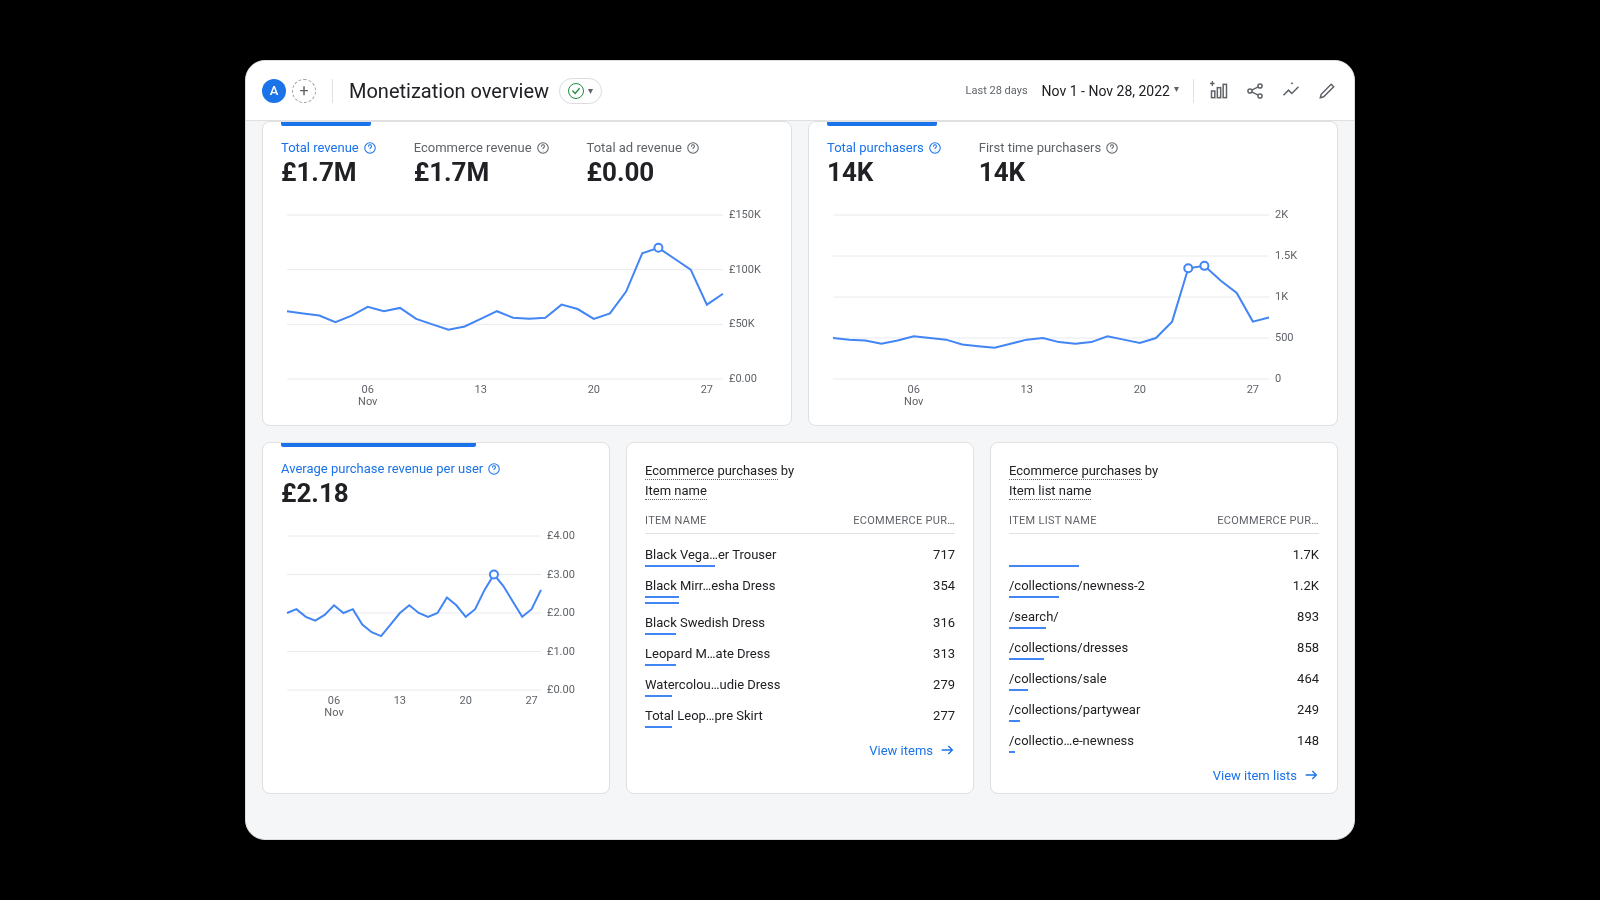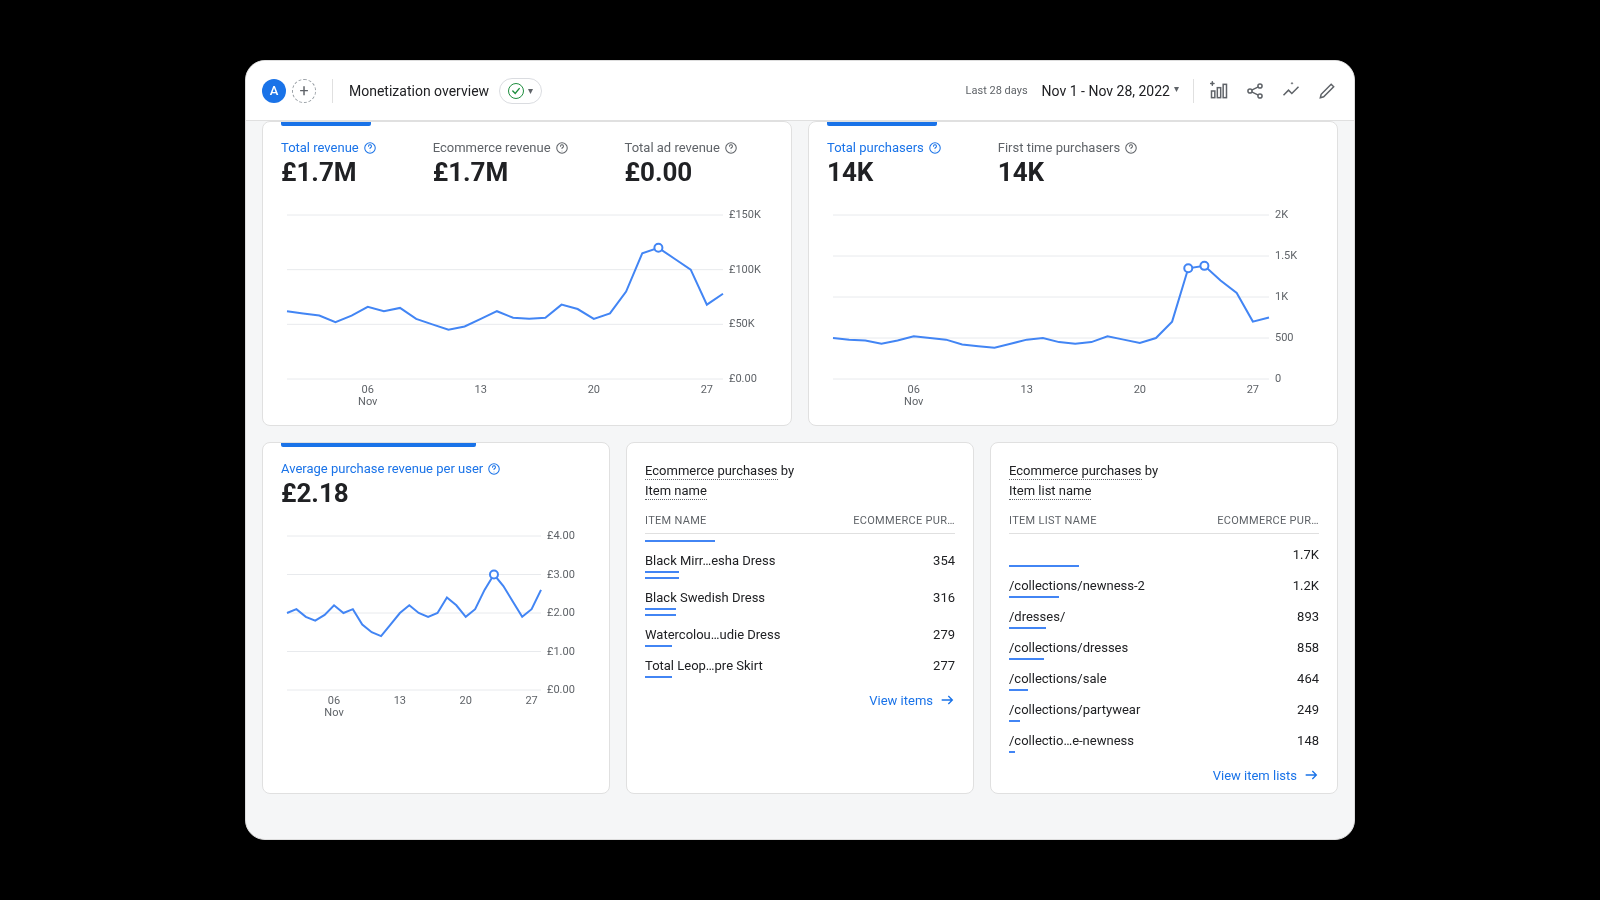--- a/index.html
+++ b/index.html
@@ -2,38 +2,38 @@
 <html><head>
 <meta charset="utf-8">
 <style>
   * { box-sizing: border-box; margin: 0; padding: 0; }
   body { background: #000; font-family: Roboto, Arial, sans-serif; display: flex; align-items: center; justify-content: center; height: 900px; width: 1600px; }
   .frame { width: 1110px; height: 780px; background: #f5f6f7; border-radius: 20px; overflow: hidden; position: relative; border: 1px solid #ddd; }
   .topbar { height: 60px; background: #fff; border-bottom: 1px solid #e0e0e0; display: flex; align-items: center; padding: 0 16px; }
   .avatar { width: 24px; height: 24px; border-radius: 50%; background: #1a73e8; color: #fff; font-size: 13px; font-weight: 500; display: flex; align-items: center; justify-content: center; }
   .add-circle { width: 24px; height: 24px; border-radius: 50%; border: 1px dashed #9aa0a6; display: flex; align-items: center; justify-content: center; color: #5f6368; font-size: 16px; margin-left: 6px; }
   .vbar { width: 1px; height: 24px; background: #e0e0e0; margin: 0 16px; }
-  .title { font-size: 14px; color: #202124; }
+  .title { font-size: 20px; color: #202124; }
   .status-pill { border: 1px solid #dadce0; border-radius: 14px; height: 26px; display: flex; align-items: center; padding: 0 8px; margin-left: 10px; gap: 4px; }
   .check-circle { width: 16px; height: 16px; border-radius: 50%; border: 1.5px solid #1e8e3e; display: flex; align-items: center; justify-content: center; }
   .check-circle svg { width: 8px; height: 8px; }
   .caret-sm { color: #5f6368; font-size: 10px; }
   .top-right { margin-left: auto; display: flex; align-items: center; gap: 14px; }
   .last28 { font-size: 11px; color: #5f6368; }
   .daterange { font-size: 14px; color: #202124; display: flex; align-items: flex-start; gap: 4px; }
   .icon-btn { width: 22px; height: 22px; display: flex; align-items: center; justify-content: center; color: #5f6368; cursor: pointer; }
   .icon-btn svg { width: 20px; height: 20px; }
   .vsep { width: 1px; height: 24px; background: #e0e0e0; }
   .content { padding: 0 16px 16px 16px; height: calc(100% - 60px); overflow: hidden; }
   .row { display: flex; gap: 16px; }
   .card { background: #fff; border: 1px solid #e0e0e0; border-radius: 8px; flex: 1; position: relative; overflow: hidden; }
   .card-wide { flex: 1; }
   .card-pad { padding: 18px 18px 10px 18px; }
   .tab-underline { position: absolute; top: 0; height: 4px; background: #1a73e8; border-radius: 0 0 2px 2px; }
-  .metrics-row { display: flex; gap: 56px; }
+  .metrics-row { display: flex; gap: 37px; }
   .metric-label { font-size: 13px; display: flex; align-items: center; gap: 4px; }
   .metric-label.active { color: #1a73e8; }
   .metric-label.inactive { color: #5f6368; }
   .help-icon { width: 14px; height: 14px; display: inline-flex; }
   .help-icon svg { width: 14px; height: 14px; }
   .metric-value { font-size: 26px; color: #202124; font-weight: 700; margin-top: 2px; }
   .chart-wrap { position: relative; margin-top: 18px; height: 210px; }
   .chart-svg { width: 100%; height: 100%; }
   .axis-label { font-size: 11px; fill: #5f6368; }
   .gridline { stroke: #e8eaed; stroke-width: 1; }
@@ -280,32 +280,40 @@
           <div class="table-title">
             <span class="dotted">Ecommerce purchases</span>
             <span>by</span><br>
             <span class="dotted">Item name</span>
           </div>
           <div class="table-head">
             <span>ITEM NAME</span>
             <span>ECOMMERCE PUR…</span>
           </div>
           <div id="table-items-body">
+              <div class="table-row">
+                <span>Black Vega…er Trouser</span>
+                <span>717</span>
+              </div>
               <div class="bar-under" style="width: 70px;"></div>
               <div class="table-row">
                 <span>Black Mirr…esha Dress</span>
                 <span>354</span>
               </div>
               <div class="bar-under" style="width: 34.3px;"></div>
               <div class="bar-under" style="width: 33.6px;"></div>
               <div class="table-row">
                 <span>Black Swedish Dress</span>
                 <span>316</span>
               </div>
               <div class="bar-under" style="width: 30.8px;"></div>
+              <div class="table-row">
+                <span>Leopard M…ate Dress</span>
+                <span>313</span>
+              </div>
               <div class="bar-under" style="width: 30.8px;"></div>
               <div class="table-row">
                 <span>Watercolou…udie Dress</span>
                 <span>279</span>
               </div>
               <div class="bar-under" style="width: 27.3px;"></div>
               <div class="table-row">
                 <span>Total Leop…pre Skirt</span>
                 <span>277</span>
               </div>
@@ -336,21 +344,21 @@
                 <span></span>
                 <span>1.7K</span>
               </div>
               <div class="bar-under" style="width: 70px;"></div>
               <div class="table-row">
                 <span>/collections/newness-2</span>
                 <span>1.2K</span>
               </div>
               <div class="bar-under" style="width: 49.7px;"></div>
               <div class="table-row">
-                <span>/dresses/</span>
+                <span>/search/</span>
                 <span>893</span>
               </div>
               <div class="bar-under" style="width: 37.1px;"></div>
               <div class="table-row">
                 <span>/collections/dresses</span>
                 <span>858</span>
               </div>
               <div class="bar-under" style="width: 35px;"></div>
               <div class="table-row">
                 <span>/collections/sale</span>

